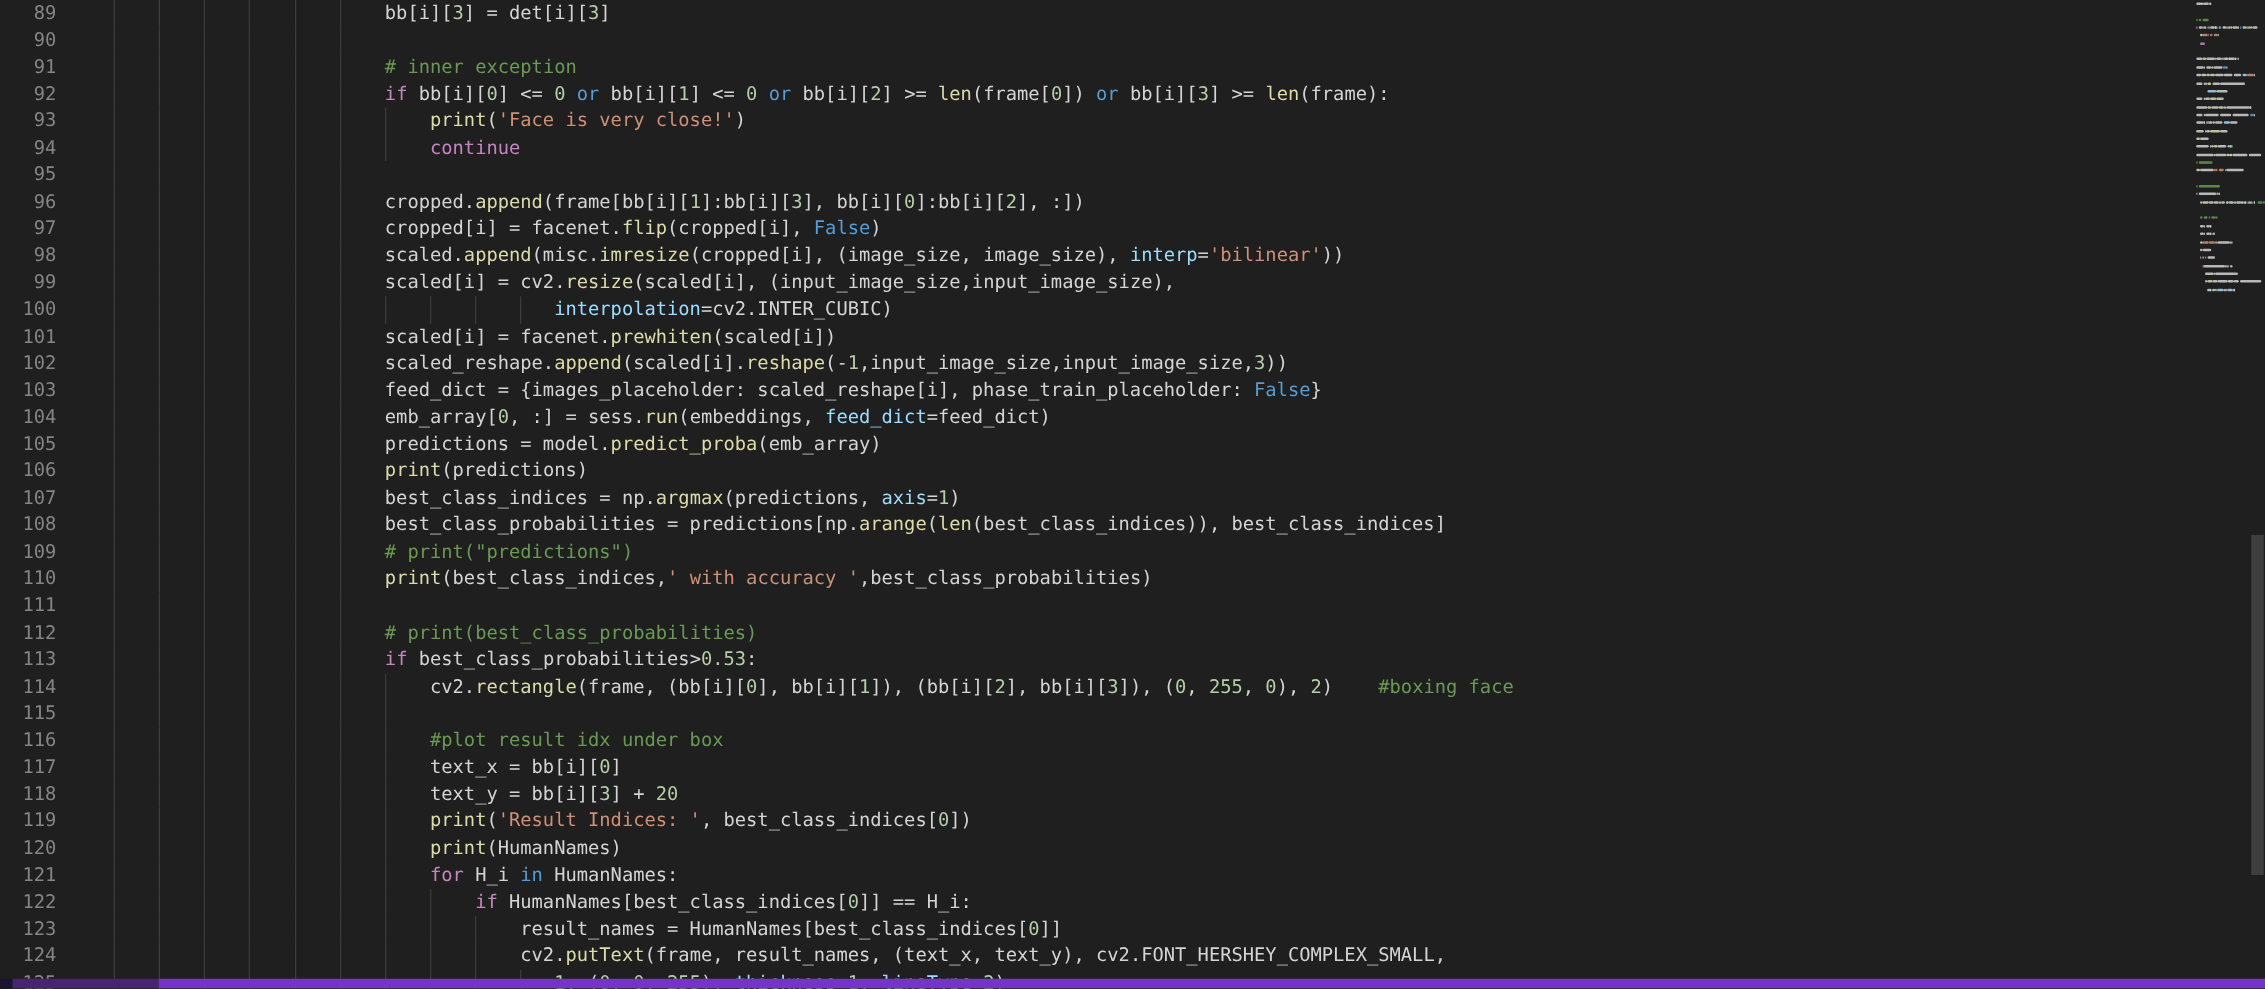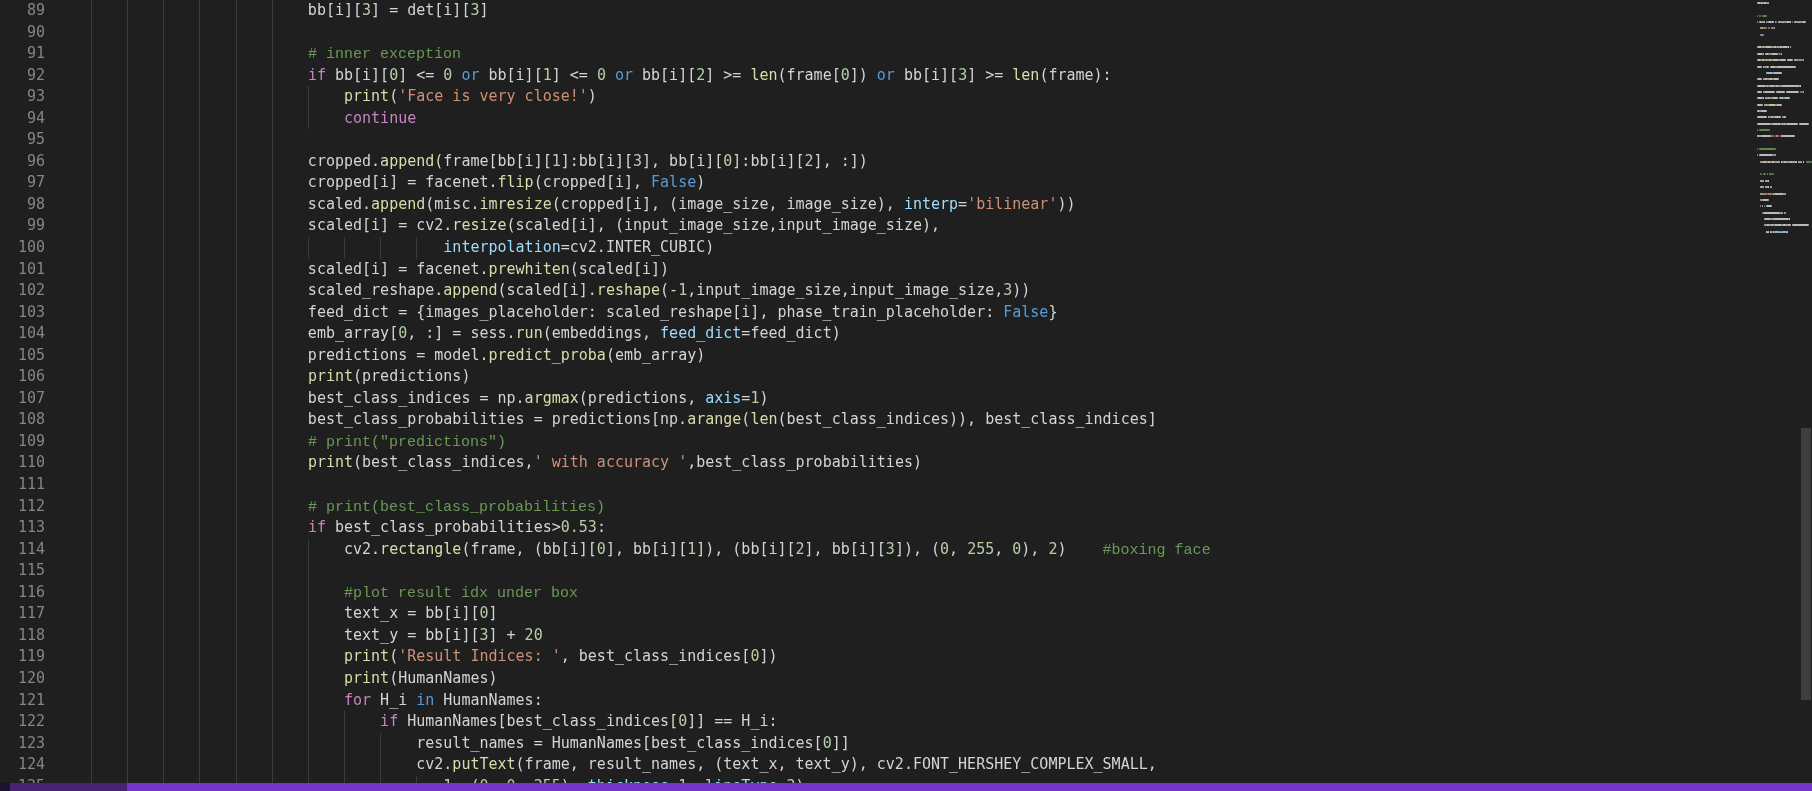--- a/index.html
+++ b/index.html
@@ -15,21 +15,21 @@
   #code-area{position:absolute;top:0;left:0;width:1812px;}
   .line{position:relative;height:21.55px;display:flex;white-space:pre;}
   .ln{
     flex:0 0 45px;text-align:right;
     color:var(--line_number,#858585);
     user-select:none;
   }
   .code{margin-left:10px;white-space:pre;color:var(--default,#d4d4d4);}
   .guide{position:absolute;top:0;bottom:0;width:1px;background:var(--indent_guide,#3b3b3b);}
   .tok-d{color:var(--default,#d4d4d4);}
-  .tok-com{color:var(--comment,#6a9955);font-family:Liberation Mono, monospace;}
+  .tok-com{color:var(--comment,#6a9955);}
   .tok-kw1{color:var(--keyword_control,#c586c0);}
   .tok-kw2{color:var(--keyword_operator,#569cd6);}
   .tok-fn{color:var(--function,#dcdcaa);}
   .tok-str{color:var(--string,#ce9178);}
   .tok-num{color:var(--number,#b5cea8);}
   .tok-par{color:var(--parameter,#9cdcfe);}
   #minimap{position:absolute;top:2px;right:8px;width:62px;height:260px;}
   .mm-seg{position:absolute;height:2px;border-radius:1px;opacity:.85;}
   #scrollbar{position:absolute;top:0;right:0;width:12px;height:791px;}
   #scroll-thumb{position:absolute;left:1px;width:10px;background:#4a4a4a;opacity:.75;}

